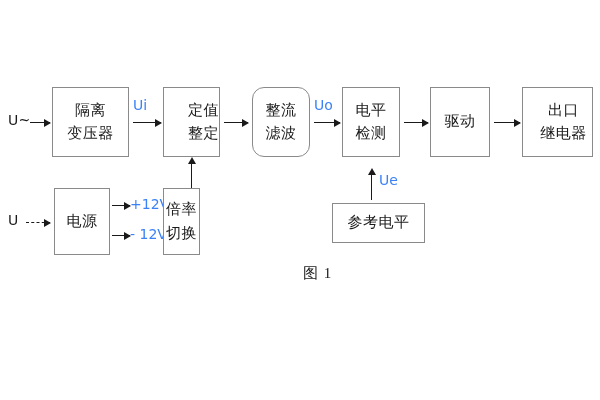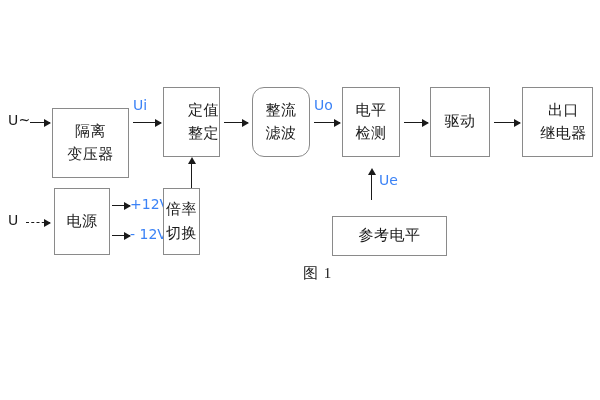--- a/index.html
+++ b/index.html
@@ -93,21 +93,21 @@
   }
 </style>
 </head>
 <body>
 
 <div id="canvas">
 
   <span class="port-label" style="left:8px; top:112px;">U~</span>
   <span class="arrow-h" style="left:30px; top:122px; width:20px;"></span>
 
-  <div class="block" style="left:52px; top:87px; width:77px; height:70px;margin-top:21px;">
+  <div class="block" style="left:52px; top:87px; width:77px; height:70px;">
     <span class="line">隔离</span>
     <span class="line">变压器</span>
   </div>
 
   <span class="sig-label" style="left:133px; top:97px;">Ui</span>
   <span class="arrow-h" style="left:133px; top:122px; width:28px;"></span>
 
   <div class="block" style="left:163px; top:87px; width:57px; height:70px;align-items:flex-end;">
     <span class="line">定值</span>
     <span class="line">整定</span>
@@ -157,19 +157,19 @@
   <span class="sig-label" style="left:130px; top:196px;">+12V</span>
 
   <span class="arrow-h" style="left:112px; top:235px; width:18px;"></span>
   <span class="sig-label" style="left:130px; top:226px;">- 12V</span>
 
   <div class="block" style="left:163px; top:188px; width:37px; height:67px;font-family:Liberation Serif, serif;">
     <span class="line">倍率</span>
     <span class="line">切换</span>
   </div>
 
-  <div class="block" style="left:332px; top:216px; width:115px; height:40px;justify-content:center;">
+  <div class="block" style="left:332px; top:203px; width:93px; height:40px;justify-content:center;">
     <span class="line">参考电平</span>
   </div>
 
   <span class="caption" style="left:303px; top:264px;">图 1</span>
 
 </div>
 
 </body></html>

